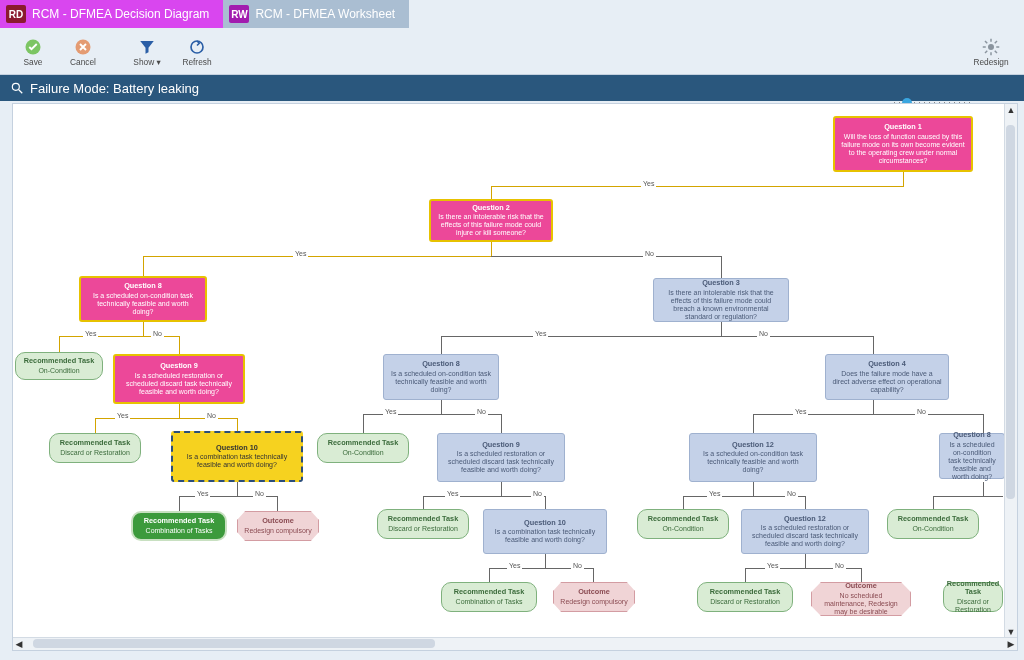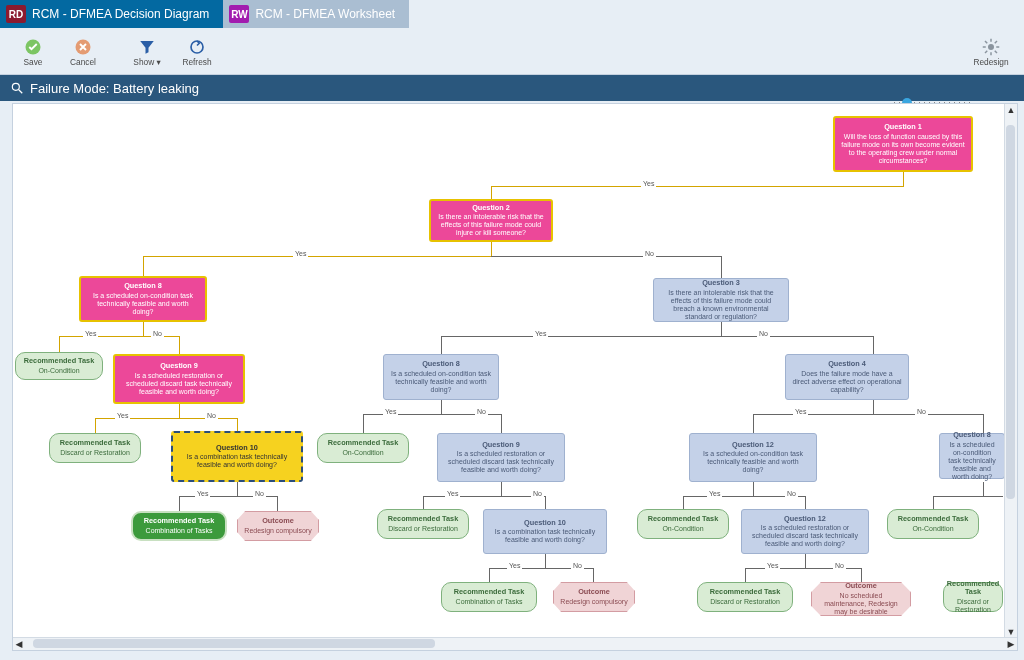--- a/index.html
+++ b/index.html
@@ -14,21 +14,21 @@
 
 
 .tab-strip { display: flex; height: 28px; align-items: stretch; }
 .tab {
   display: flex; align-items: center; gap: 6px;
   padding: 0 14px 0 6px;
   font-size: 12px;
   cursor: pointer;
   white-space: nowrap;
 }
-.tab.active { background: #0369a1; color: #fff; }
+.tab.active { background: #d946ef; color: #fff; }
 .tab.inactive { background: #aabed2; color: #fff; }
 .tab-badge {
   width: 20px; height: 18px;
   background: #8b1a2f; color: #fff;
   font-size: 10px; font-weight: 700;
   display: flex; align-items: center; justify-content: center;
   border-radius: 2px;
 }
 .tab.inactive .tab-badge { background: #a21caf; }
 
@@ -370,21 +370,21 @@
         <span>On-Condition</span>
     </div>
     <div class="node q-active" style="left:100px; top:250px; width:132px; height:50px;">
       <b>Question 9</b>
         <span>Is a scheduled restoration or scheduled discard task technically feasible and worth doing?</span>
     </div>
     <div class="node q-inactive" style="left:370px; top:250px; width:116px; height:46px;">
       <b>Question 8</b>
         <span>Is a scheduled on-condition task technically feasible and worth doing?</span>
     </div>
-    <div class="node q-inactive" style="left:772px; top:250px; width:124px; height:46px;">
+    <div class="node q-inactive" style="left:812px; top:250px; width:124px; height:46px;">
       <b>Question 4</b>
         <span>Does the failure mode have a direct adverse effect on operational capability?</span>
     </div>
 
     <div class="node task-green" style="left:36px; top:329px; width:92px; height:30px;">
       <b>Recommended Task</b>
         <span>Discard or Restoration</span>
     </div>
     <div class="node q-current" style="left:158px; top:327px; width:132px; height:51px;">
       <b>Question 10</b>

